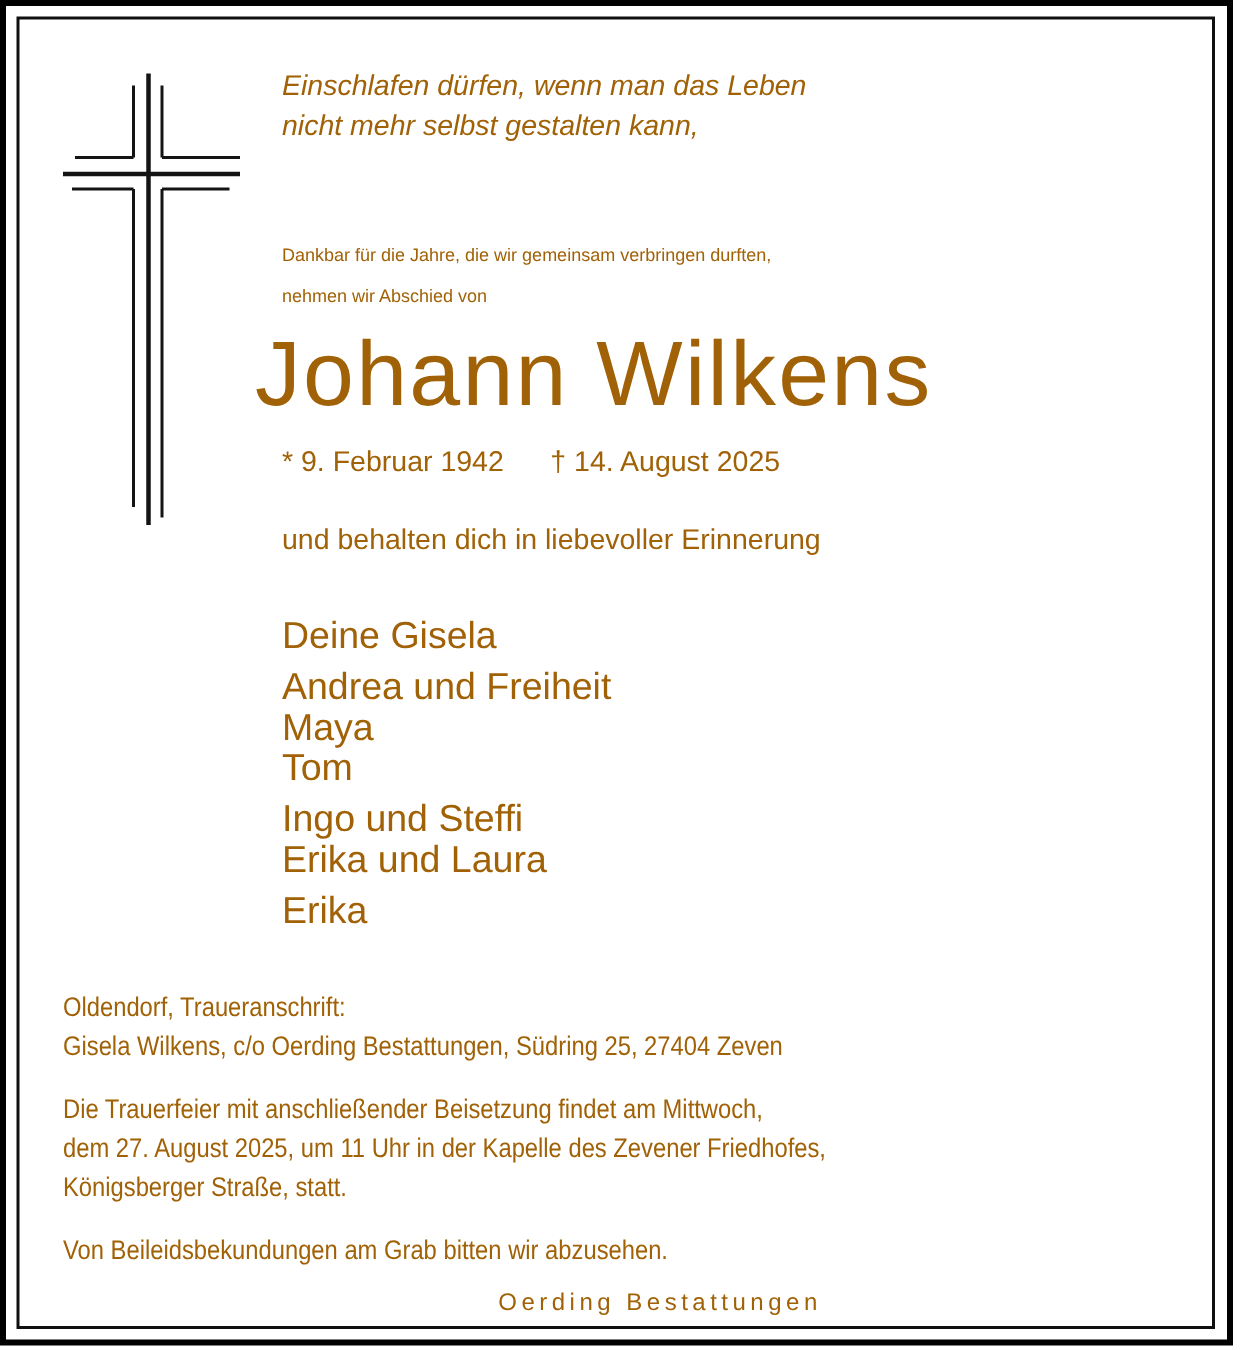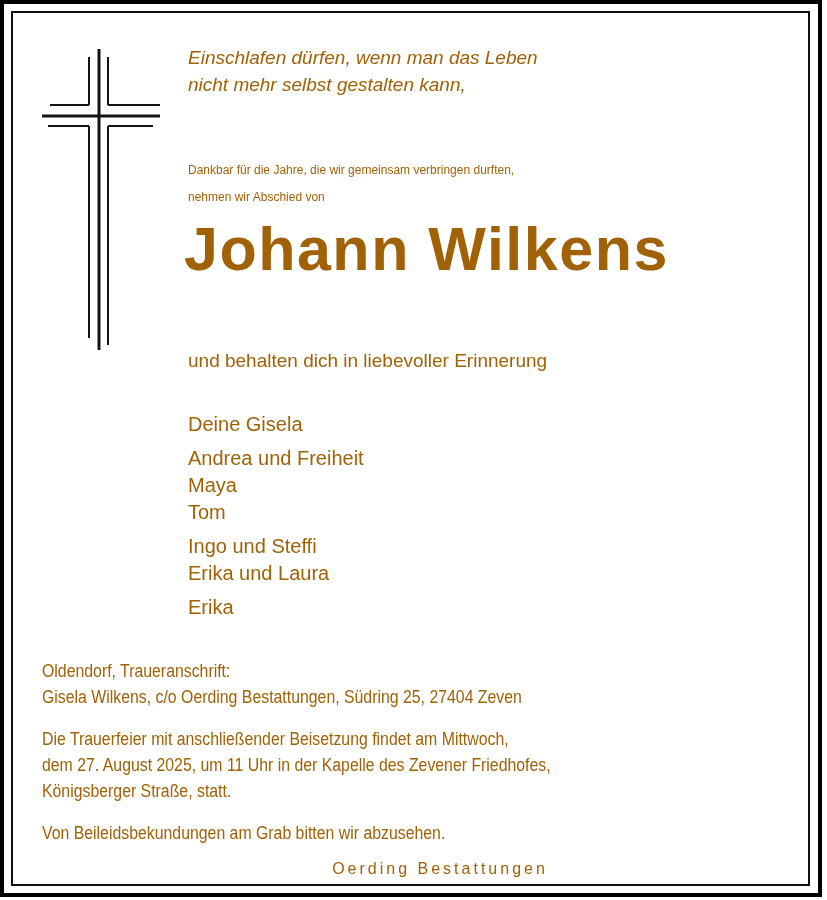--- a/index.html
+++ b/index.html
@@ -27,37 +27,37 @@
   .block { position:absolute; }
   .epigraph {
     left:188px; top:44px;
     font-style:italic; font-size:19px; line-height:27px;
   }
   .intro {
     left:188px; top:157px;
     font-size:12px; line-height:27px;
   }
   .name {
-    left:184px; top:216px;
-    margin:0; font-weight:700;
+    left:170px; top:216px;
+    margin:0; font-weight:400;
     font-size:61px; line-height:66px; letter-spacing:1.5px;
     white-space:nowrap;
   }
   .dates {
     left:188px; top:295px;
     font-size:19px; line-height:27px;
   }
   .dates .birth { margin-right:31px; }
   .farewell {
     left:188px; top:347px;
     font-size:19px; line-height:27px;
   }
   .mourners {
     left:188px; top:411px;
-    font-size:20px; line-height:27px;
+    font-size:25px; line-height:27px;
   }
   .mourners .group { margin:0 0 7px 0; }
   .bottom {
     left:42px;
     font-size:18px; line-height:26px;
     transform:scaleX(0.88); transform-origin:0 0;
     white-space:nowrap;
   }
   .address    { top:658px; }
   .service    { top:726px; }
@@ -97,20 +97,23 @@
     <span class="ln">nicht mehr selbst gestalten kann,</span>
   </div>
 
   <div class="block intro">
     <span class="ln">Dankbar für die Jahre, die wir gemeinsam verbringen durften,</span>
     <span class="ln">nehmen wir Abschied von</span>
   </div>
 
   <h1 class="block name">Johann Wilkens</h1>
 
+  <div class="block dates">
+    <span class="birth">* 9. Februar 1942</span><span class="death">† 14. August 2025</span>
+  </div>
 
   <div class="block farewell">
     <span class="ln">und behalten dich in liebevoller Erinnerung</span>
   </div>
 
   <div class="block mourners">
     <div class="group">
       <span class="ln">Deine Gisela</span>
     </div>
     <div class="group">

